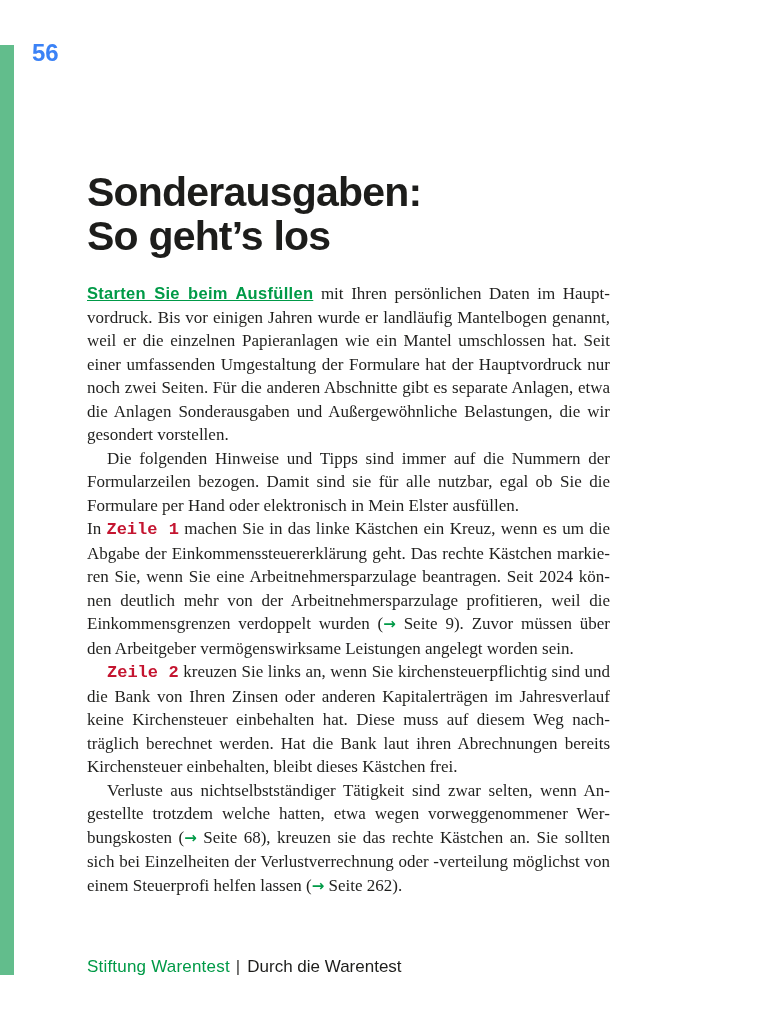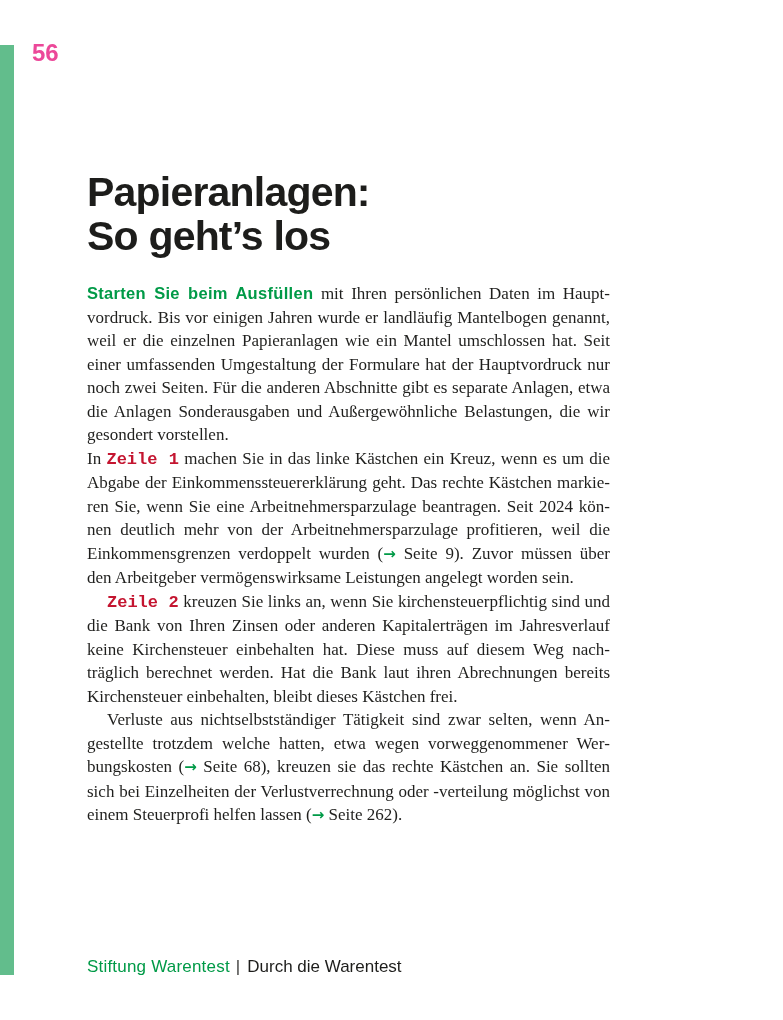--- a/index.html
+++ b/index.html
@@ -24,21 +24,21 @@
     background: var(--sidebar-green, #62bd8c);
   }
   .page-number {
     position: absolute;
     left: 32px;
     top: 41px;
     font-family: "Liberation Sans", sans-serif;
     font-size: 24px;
     line-height: 1;
     font-weight: 700;
-    color: #ec4899;
+    color: #3b82f6;
   }
   .page-title {
     position: absolute;
     left: 87px;
     top: 170px;
     margin: 0;
     font-family: "Liberation Sans", sans-serif;
     font-size: 41px;
     line-height: 44px;
     font-weight: 800;
@@ -63,20 +63,21 @@
   }
   .para.indent {
     text-indent: 20px;
   }
   .lead-in {
     font-family: "Liberation Sans", sans-serif;
     font-weight: 700;
     font-size: 16.5px;
     letter-spacing: 0.3px;
     color: var(--brand-green, #009a47);
+    text-decoration: underline;
   }
   .zeile-ref {
     font-weight: 700;
     color: var(--accent-red, #c41530);
     font-family: Liberation Mono, monospace;
   }
   .arrow-icon {
     font-family: "DejaVu Sans", sans-serif;
     font-weight: 700;
     font-size: 15px;
@@ -117,24 +118,25 @@
     font-weight: 400;
     color: #1d1d1b;
   }
 </style>
 </head>
 <body>
 
 <div class="page">
   <div class="accent-bar"></div>
   <div class="page-number">56</div>
-  <h1 class="page-title"><span>Papieranlagen:</span><br><span>So geht’s los</span></h1>
+  <h1 class="page-title"><span>Sonderausgaben:</span><br><span>So geht’s los</span></h1>
 
   <div class="article">
       <p class="para"><span class="lead-in">Starten Sie beim Ausfüllen</span><span> mit Ihren persönlichen Daten im Haupt­vordruck. Bis vor einigen Jahren wurde er landläufig Mantelbogen ge­nannt, weil er die einzelnen Papieranlagen wie ein Mantel umschlossen hat. Seit einer umfassenden Umgestaltung der Formulare hat der Haupt­vordruck nur noch zwei Seiten. Für die anderen Abschnitte gibt es sepa­rate Anlagen, etwa die Anlagen Sonderausgaben und Außergewöhnliche Belastungen, die wir gesondert vorstellen.</span></p>
+      <p class="para indent"><span>Die folgenden Hinweise und Tipps sind immer auf die Nummern der Formularzeilen bezogen. Damit sind sie für alle nutzbar, egal ob Sie die Formulare per Hand oder elektronisch in Mein Elster ausfüllen.</span></p>
       <p class="para"><span>In </span><span class="zeile-ref">Zeile 1</span><span> machen Sie in das linke Kästchen ein Kreuz, wenn es um die Ab­gabe der Einkommenssteuererklärung geht. Das rechte Kästchen markie­ren Sie, wenn Sie eine Arbeitnehmersparzulage beantragen. Seit 2024 kön­nen deutlich mehr von der Arbeitnehmersparzulage profitieren, weil die Einkommensgrenzen verdoppelt wurden (</span><span class="arrow-icon">→</span><span> Seite 9). Zuvor müssen über den Arbeitgeber vermögenswirksame Leistungen angelegt worden sein.</span></p>
       <p class="para indent"><span class="zeile-ref">Zeile 2</span><span> kreuzen Sie links an, wenn Sie kirchensteuerpflichtig sind und die Bank von Ihren Zinsen oder anderen Kapitalerträgen im Jahresverlauf keine Kirchensteuer einbehalten hat. Diese muss auf diesem Weg nach­träglich berechnet werden. Hat die Bank laut ihren Abrechnungen bereits Kirchensteuer einbehalten, bleibt dieses Kästchen frei.</span></p>
       <p class="para indent"><span>Verluste aus nichtselbstständiger Tätigkeit sind zwar selten, wenn An­gestellte trotzdem welche hatten, etwa wegen vorweggenommener Wer­bungskosten (</span><span class="arrow-icon">→</span><span> Seite 68), kreuzen sie das rechte Kästchen an. Sie sollten sich bei Einzelheiten der Verlustverrechnung oder -verteilung möglichst von einem Steuerprofi helfen lassen (</span><span class="arrow-icon">→</span><span> Seite 262).</span></p>
     </div>
 
   <div class="page-footer">
     <span class="footer-brand">Stiftung Warentest</span><span class="footer-sep">|</span><span class="footer-section">Durch die Warentest</span>
   </div>
 </div>
 

